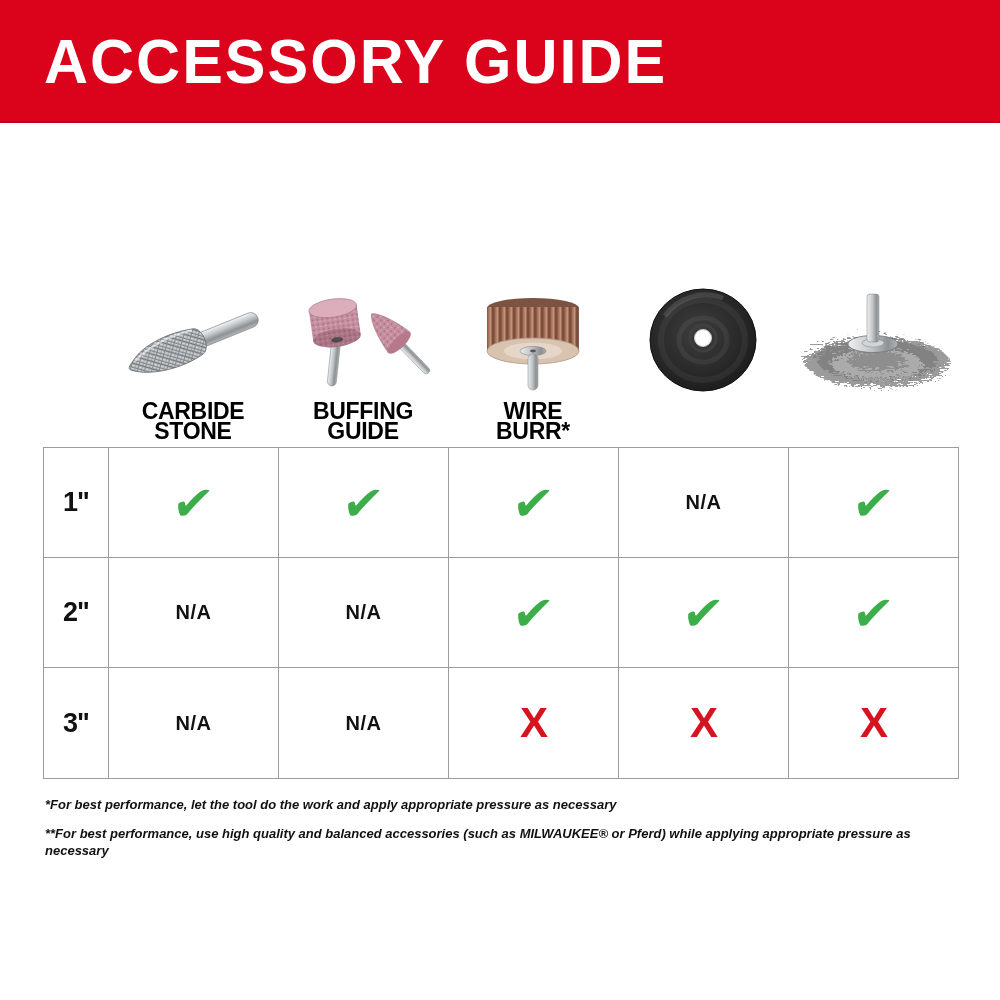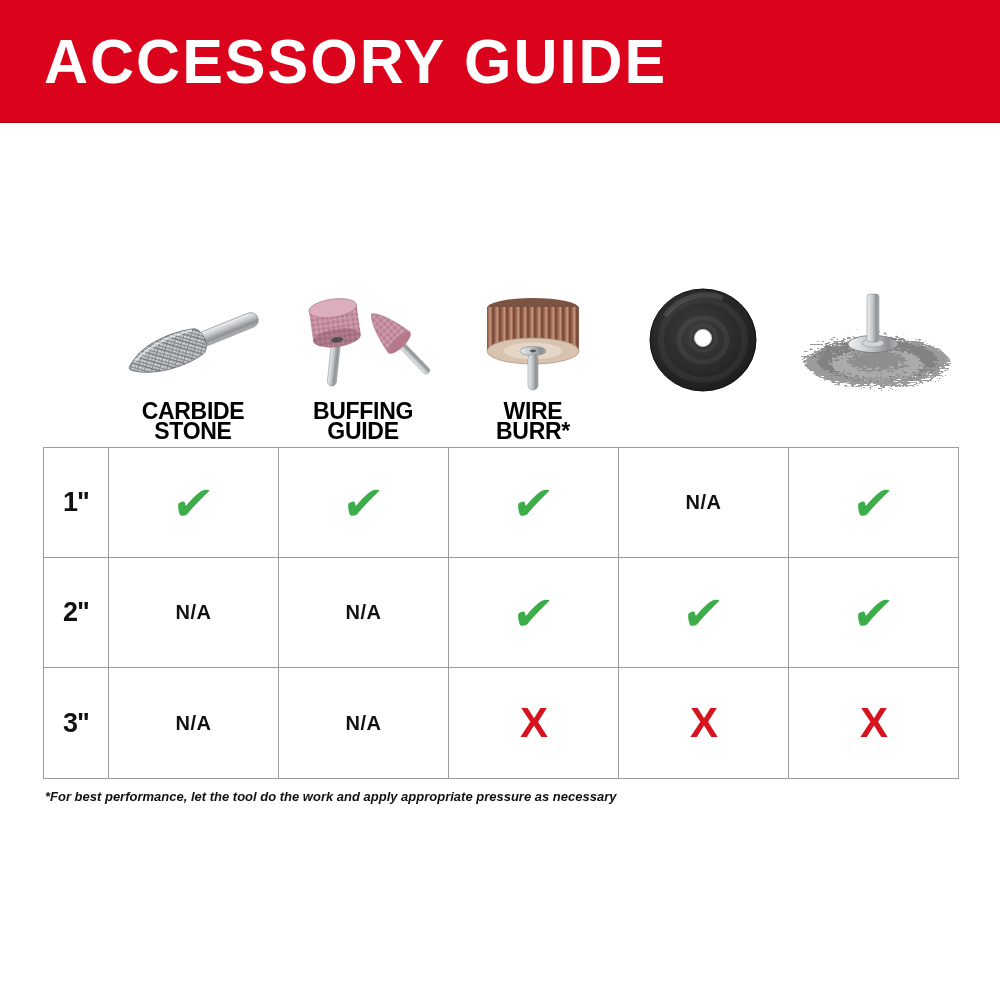--- a/index.html
+++ b/index.html
@@ -34,21 +34,21 @@
   .cellval{display:inline-block;}
   .cellval[data-type="check"]{font-family:"DejaVu Sans",sans-serif;font-size:48px;line-height:1;
            color:#3BAD49;transform:skewX(-8deg);font-weight:bold;}
   .cellval[data-type="x"]{font-size:42px;line-height:1;color:#D6141F;font-weight:bold;
            letter-spacing:-1px;}
   .cellval[data-type="na"]{font-size:20px;color:#111;font-weight:bold;letter-spacing:0.5px;}
 
   
   .footnotes{position:absolute;left:45px;top:784px;width:910px;font-style:italic;
              font-weight:bold;font-size:13px;line-height:17px;color:#111;}
-  .footnotes p{margin:4px 0 6px 0;}
+  .footnotes p{margin:12px 0 6px 0;}
 </style>
 </head>
 <body>
 
 <div class="page">
 
   <header class="banner">
     <h1>ACCESSORY GUIDE</h1>
   </header>
 
@@ -254,15 +254,16 @@
     <div class="ag-cell">
       <span class="cellval" data-type="x">X</span>
     </div>
     <div class="ag-cell">
       <span class="cellval" data-type="x">X</span>
     </div>
   </div>
 
   <footer class="footnotes">
     <p>*For best performance, let the tool do the work and apply appropriate pressure as necessary</p>
+    <p>**For best performance, use high quality and balanced accessories (such as MILWAUKEE® or Pferd) while applying appropriate pressure as necessary</p>
   </footer>
 
 </div>
 
 </body></html>

